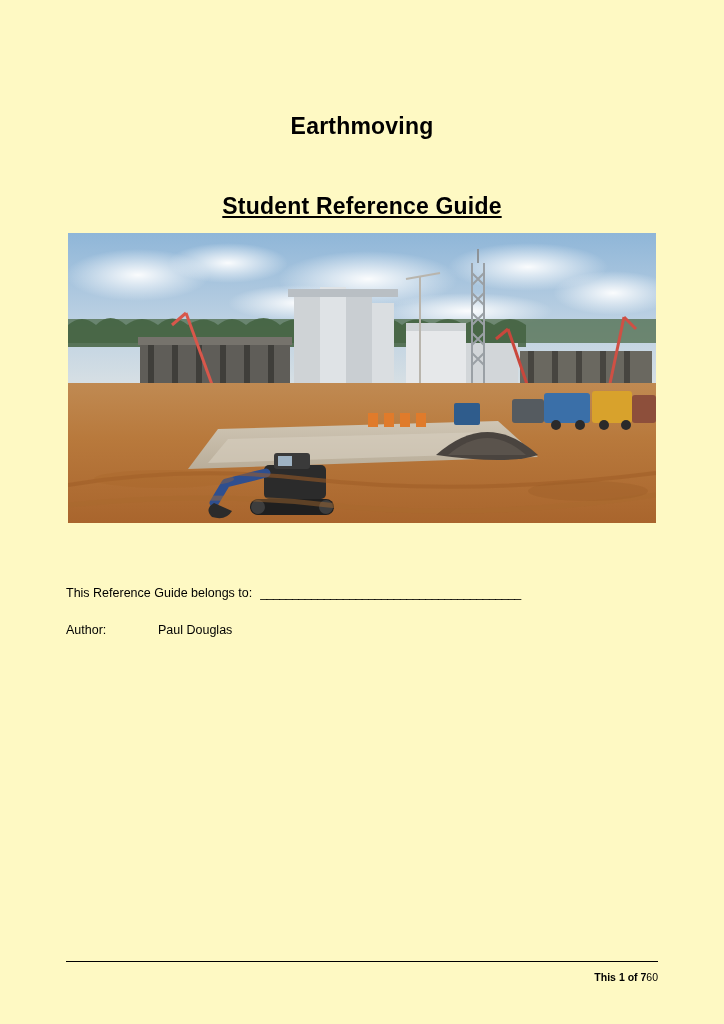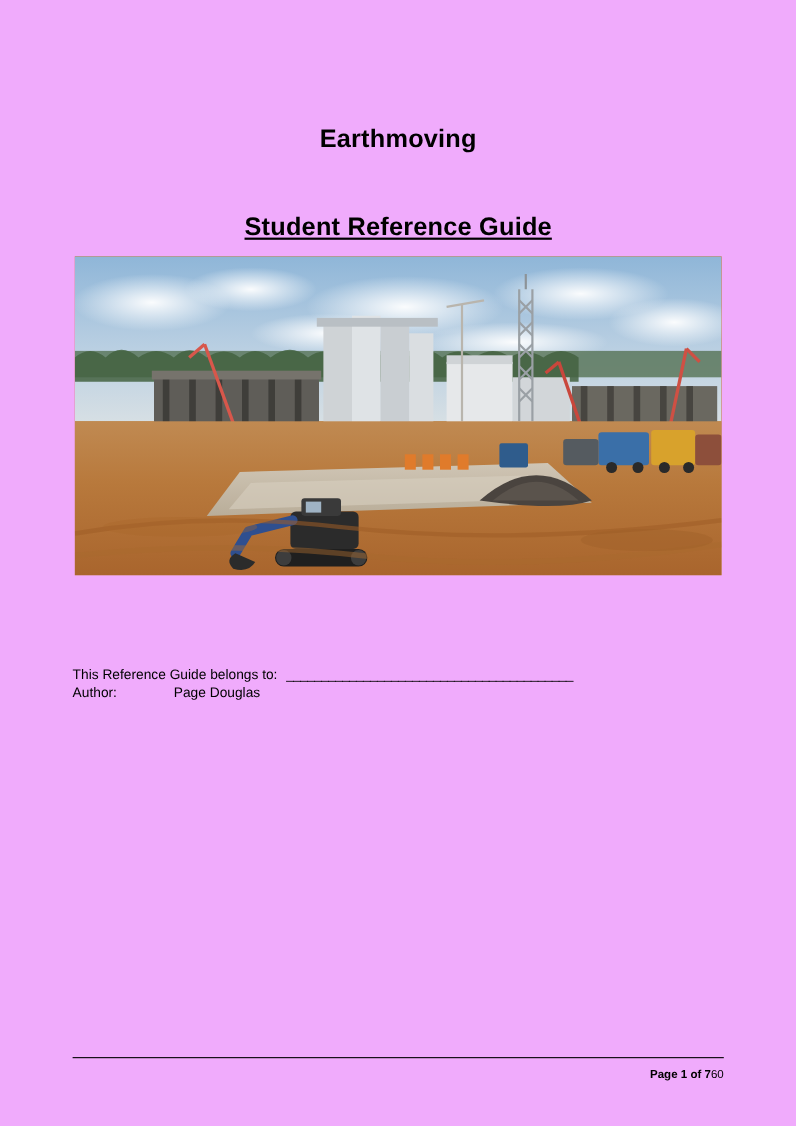--- a/index.html
+++ b/index.html
@@ -11,21 +11,21 @@
     width: 724px;
     height: 1024px;
     font-family: "Liberation Sans", sans-serif;
     color: #000000;
     position: relative;
     overflow: hidden;
   }
   .page {
     position: absolute;
     inset: 0;
-    background: #f0abfc;
+    background: #fef9c3;
   }
 
   
   .title-block {
     position: absolute;
     left: 0;
     right: 0;
     top: 112px;
     text-align: center;
   }
@@ -66,21 +66,20 @@
   .belongs-row {
     position: absolute;
     left: 66px;
     top: 585px;
     width: 600px;
     font-size: 12.5px;
     line-height: 1.4;
   }
   .belongs-label {
     display: inline-block;
-    margin-top: 20px;
   }
   .belongs-line {
     display: inline-block;
     margin-left: 8px;
     letter-spacing: -0.6px;
     white-space: nowrap;
   }
   .author-row {
     position: absolute;
     left: 66px;
@@ -259,22 +258,22 @@
       <ellipse cx="520" cy="258" rx="60" ry="10" fill="#9d5e28" opacity="0.4"></ellipse>
       <ellipse cx="96" cy="246" rx="70" ry="9" fill="#a9682c" opacity="0.35"></ellipse>
     </svg>
   </div>
 
   <div class="belongs-row">
     <span class="belongs-label">This Reference Guide belongs to:</span><span class="belongs-line">_________________________________________</span>
   </div>
 
   <div class="author-row">
-    <span class="author-label">Author:</span><span class="author-name">Page Douglas</span>
+    <span class="author-label">Author:</span><span class="author-name">Paul Douglas</span>
   </div>
 
   <div class="footer-rule"></div>
 
   <div class="footer">
-    <span>Page </span><span>1</span><span> of 7</span><span class="light">60</span>
+    <span>This </span><span>1</span><span> of 7</span><span class="light">60</span>
   </div>
 
 </div>
 
 </body></html>

